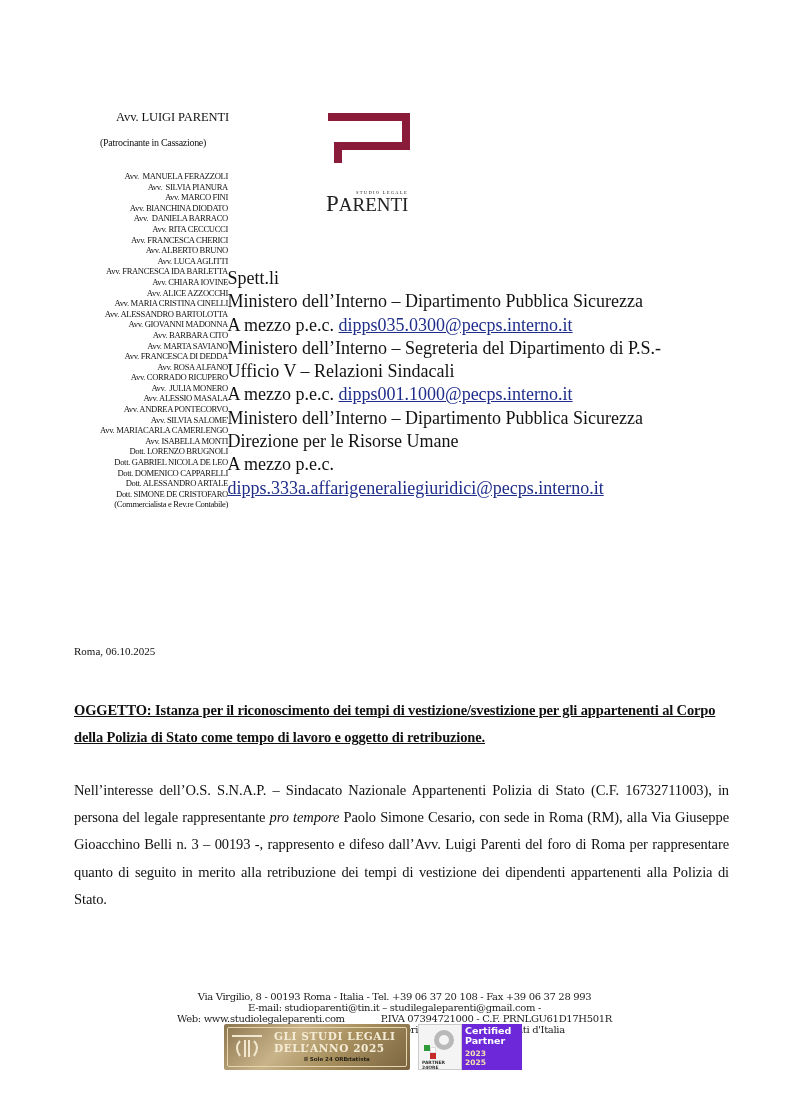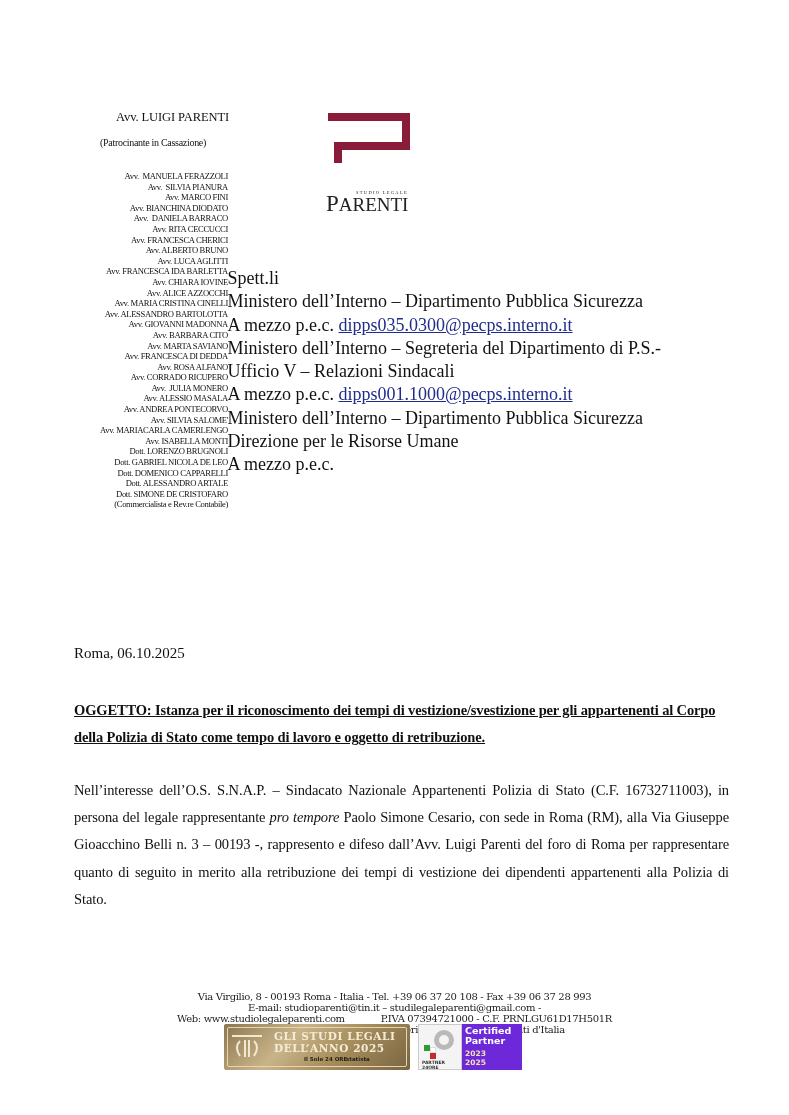--- a/index.html
+++ b/index.html
@@ -18,21 +18,21 @@
   .logo-studio { position: absolute; left: 30px; top: 77px; font-size: 4.5px; letter-spacing: 1.3px; color: #222; font-family: "Liberation Serif", serif; }
   .logo-name { position: absolute; left: 0px; top: 78px; font-size: 19px; letter-spacing: 0px; color: #222; font-family: "Liberation Serif", serif; }
   .logo-name .big { font-size: 23px; }
 
   
   .recips { right: 128px; top: 267px; text-align: left; font-size: 18px; line-height: 23.3px; }
   .recips .bold { font-weight: normal; }
   .recips a { color: #1f2d8a; text-decoration: underline; }
 
   
-  .date { left: 74px; top: 645px; font-size: 15px; }
+  .date { left: 74px; top: 645px; font-size: 11px; }
   .subject { left: 74px; top: 697px; width: 655px; font-size: 14.5px; line-height: 27px; font-weight: bold; text-decoration: underline; font-family: "Liberation Sans Narrow", "Liberation Serif", serif; letter-spacing: -0.15px; }
   .para { left: 74px; top: 777px; width: 655px; font-size: 14.5px; line-height: 27.2px; text-align: justify; letter-spacing: -0.1px; }
 
   
   .footer { left: 0; width: 789px; top: 975px; text-align: center; font-size: 10px; line-height: 11px; font-family: "DejaVu Serif", serif; letter-spacing: -0.35px; color: #222; margin-top: 16px; }
   .footer .gap { display: inline-block; width: 36px; }
 
   .badge1 { left: 224px; top: 1024px; width: 186px; height: 46px; background: linear-gradient(135deg, #8b7650 0%, #c9b48a 35%, #a8905f 60%, #7a6440 100%); border-radius: 2px; }
   .badge1 .inner { position: absolute; left: 3px; top: 3px; right: 3px; bottom: 3px; border: 1px solid #e6d6b0; border-radius: 2px; }
   .badge1 .pillar { position: absolute; left: 8px; top: 8px; width: 30px; height: 30px; color: #f2e8cf; }
@@ -104,20 +104,21 @@
 <div class="abs recips">
   <div>Spett.li</div>
   <div class="bold">Ministero dell’Interno – Dipartimento Pubblica Sicurezza</div>
   <div><span>A mezzo p.e.c. </span><a>dipps035.0300@pecps.interno.it</a></div>
   <div class="bold">Ministero dell’Interno – Segreteria del Dipartimento di P.S.-</div>
   <div class="bold">Ufficio V – Relazioni Sindacali</div>
   <div><span>A mezzo p.e.c. </span><a>dipps001.1000@pecps.interno.it</a></div>
   <div class="bold">Ministero dell’Interno – Dipartimento Pubblica Sicurezza</div>
   <div class="bold">Direzione per le Risorse Umane</div>
   <div>A mezzo p.e.c.</div>
+  <div><a>dipps.333a.affarigeneraliegiuridici@pecps.interno.it</a></div>
 </div>
 
 <div class="abs date">Roma, 06.10.2025</div>
 <div class="abs subject">OGGETTO: Istanza per il riconoscimento dei tempi di vestizione/svestizione per gli appartenenti al Corpo della Polizia di Stato come tempo di lavoro e oggetto di retribuzione.</div>
 <div class="abs para"><span>Nell’interesse dell’O.S. S.N.A.P. – Sindacato Nazionale Appartenenti Polizia di Stato (C.F. 16732711003), in persona del legale rappresentante </span><i>pro tempore</i><span> Paolo Simone Cesario, con sede in Roma (RM), alla Via Giuseppe Gioacchino Belli n. 3 – 00193 -, rappresento e difeso dall’Avv. Luigi Parenti del foro di Roma per rappresentare quanto di seguito in merito alla retribuzione dei tempi di vestizione dei dipendenti appartenenti alla Polizia di Stato.</span></div>
 
 <div class="abs footer">
   <div>Via Virgilio, 8 - 00193 Roma - Italia - Tel. +39 06 37 20 108 - Fax +39 06 37 28 993</div>
   <div>E-mail: studioparenti@tin.it – studilegaleparenti@gmail.com -</div>
   <div><span>Web: www.studiolegaleparenti.com</span><span class="gap"></span><span>P.IVA 07394721000 - C.F. PRNLGU61D17H501R</span></div>

